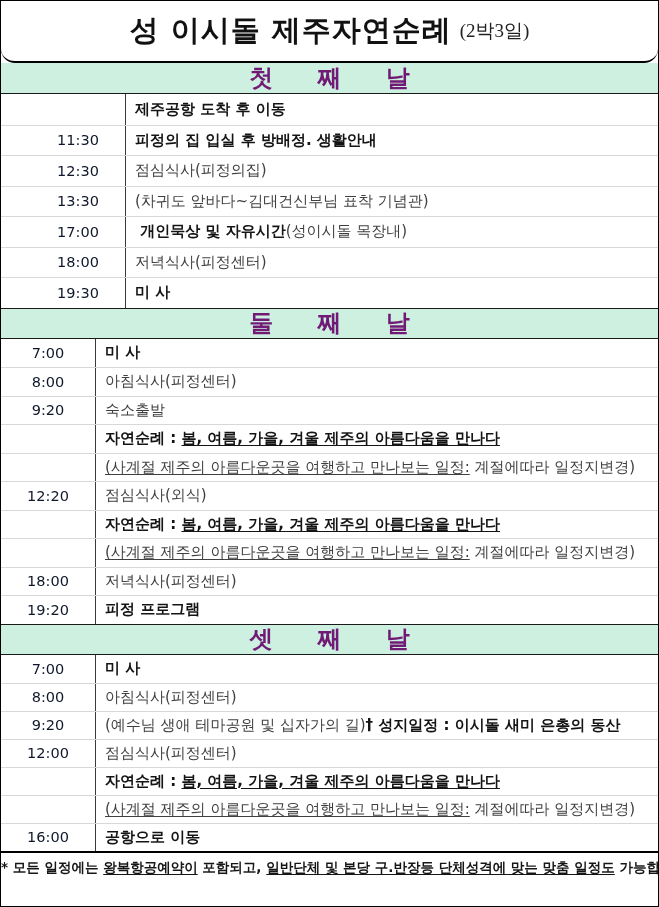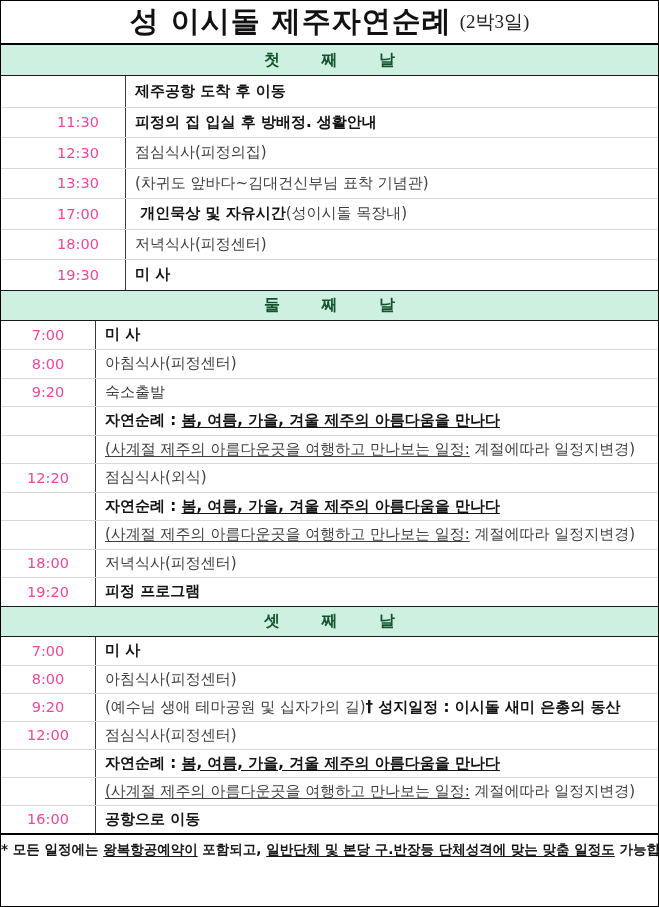--- a/index.html
+++ b/index.html
@@ -4,42 +4,43 @@
 <style>
   html,body{margin:0;padding:0;background:#ffffff;}
   *{box-sizing:border-box;}
   .sheet{
     width:659px;height:907px;overflow:hidden;background:#fff;
     border:1.5px solid #000;
     font-family:"DejaVu Sans","Liberation Sans",sans-serif;
     color:#222;
   }
   .title-row{
-    height:44px;display:flex;align-items:center;justify-content:center;
+    height:62px;display:flex;align-items:center;justify-content:center;
     border-bottom:2px solid #000;
+    border-radius:14px;
   }
   .title-main{font-weight:bold;font-size:29px;color:#111;letter-spacing:1px;}
   .title-sub{font-weight:normal;font-size:19px;color:#222;margin-left:8px;font-family:Liberation Serif, serif;}
   .day-band{
     height:31px;background:var(--band,#cef0e0);
     border-top:1.5px solid #1a1a1a;border-bottom:1.5px solid #1a1a1a;
     display:flex;align-items:center;justify-content:center;
-    font-weight:bold;font-size:16px;color:#14532d;
+    font-weight:bold;font-size:24px;color:#701a75;
     word-spacing:36px;white-space:pre;
   }
   section:first-of-type .day-band{border-top:none;}
   .row{display:flex;border-top:1px solid #d8d8d8;}
   .rows .row:first-child{border-top:none;}
   .s0 .row{height:30.5px;padding-left:30px;}
   .s1 .row{height:28.5px;}
   .s2 .row{height:28px;}
   .time{
     width:95px;flex:0 0 95px;
     display:flex;align-items:center;justify-content:center;
-    font-size:14.5px;color:#ec4899;
+    font-size:14.5px;color:#0f172a;
     border-right:1.5px solid #3a3a3a;
   }
   .desc{
     flex:1;display:flex;align-items:center;
     padding-left:9px;font-size:15px;color:#3f3f3f;
     white-space:pre;overflow:hidden;
   }
   .seg.b{font-weight:bold;color:#141414;}
   .seg.u{text-decoration:underline;text-underline-offset:2px;}
   .footer{

